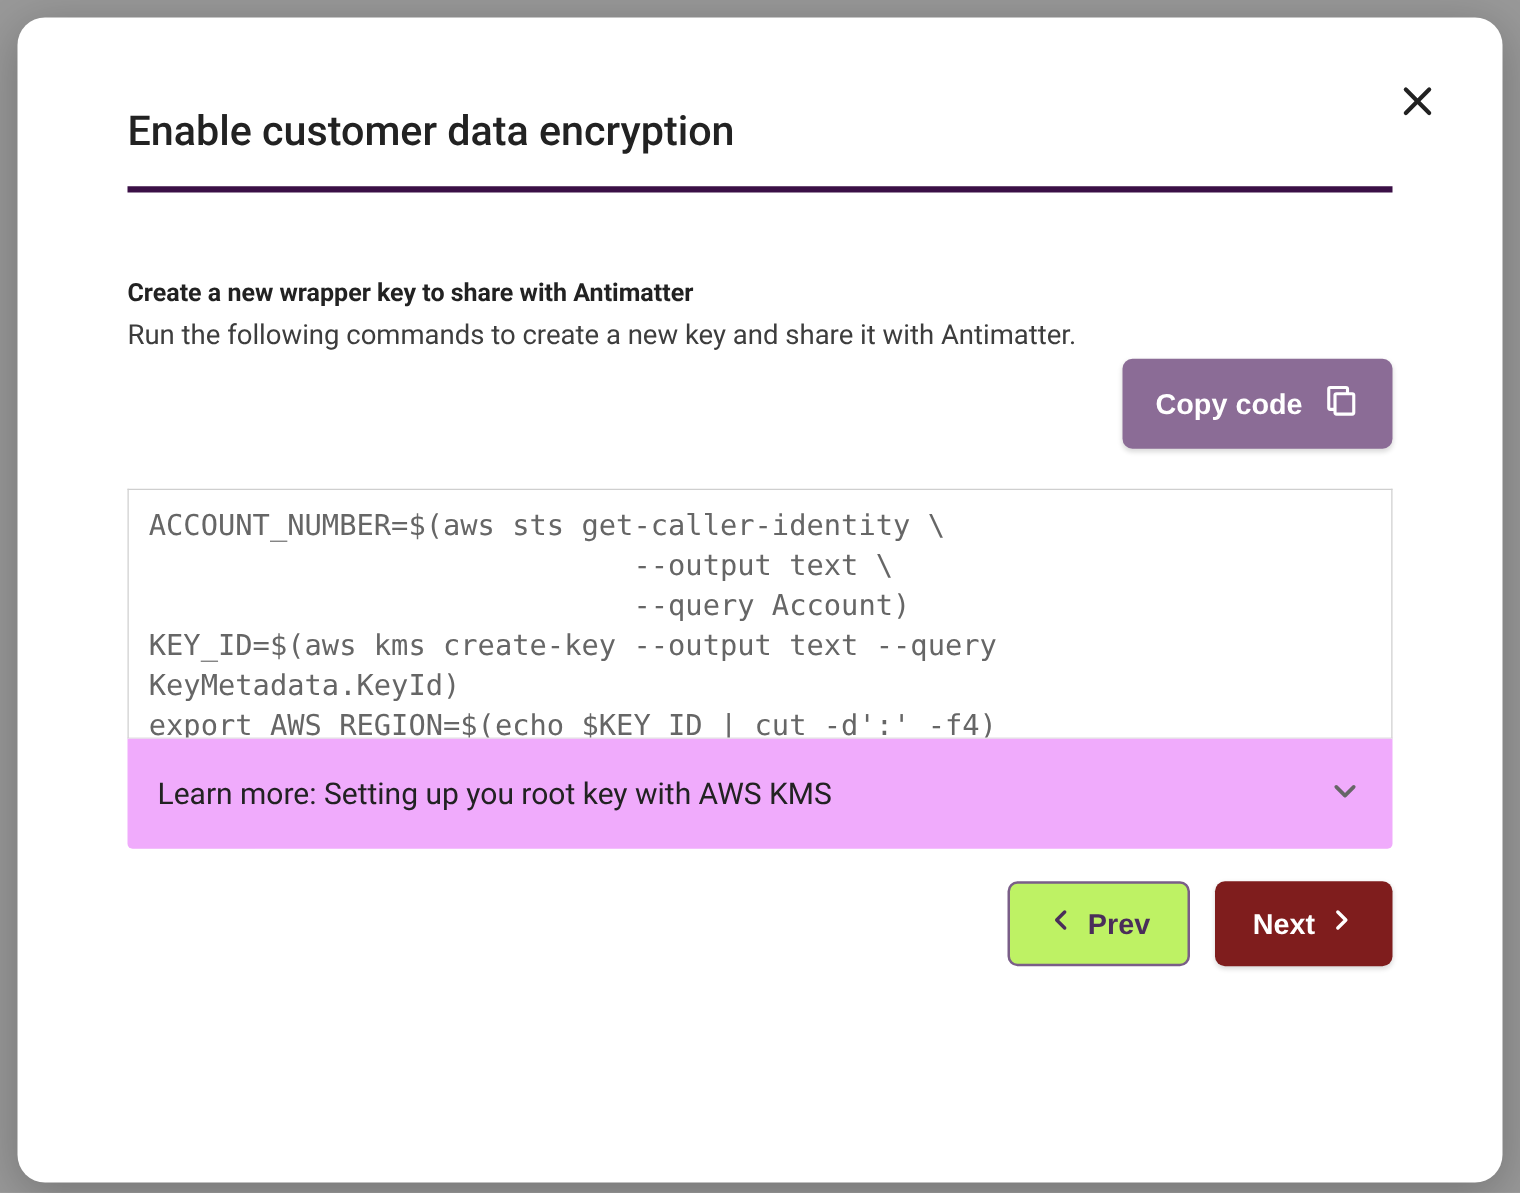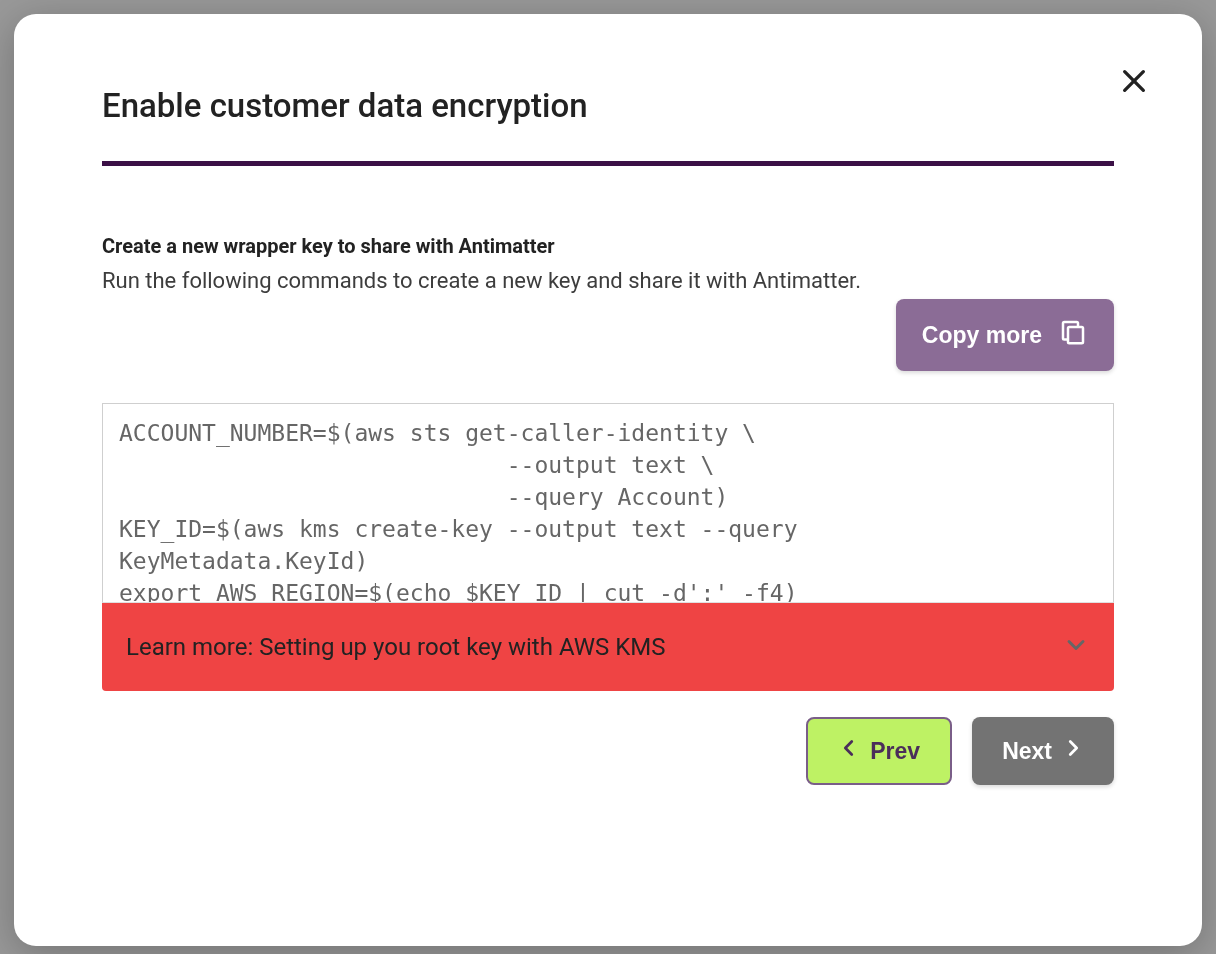--- a/index.html
+++ b/index.html
@@ -22,21 +22,21 @@
     background: transparent;
     border: none;
     cursor: pointer;
     display: flex; align-items: center; justify-content: center;
   }
   .close-btn svg { width: 32px; height: 32px; }
   .modal-title {
     font-size: 33px;
     font-weight: 500;
     color: #222;
-    padding-bottom: 36px;
+    padding-bottom: 24px;
     border-bottom: 5px solid #3b1046;
     margin-top: 24px;
   }
   .section-heading {
     font-size: 20px;
     font-weight: 700;
     color: #222;
     margin-top: 68px;
   }
   .section-sub {
@@ -71,21 +71,21 @@
     padding: 14px 16px 0 16px;
     font-family: ui-monospace, SFMono-Regular, Menlo, Consolas, monospace;
     font-size: 23px;
     line-height: 1.39;
     color: #666;
     white-space: pre;
     overflow: hidden;
     height: 200px;
   }
   .accordion {
-    background: #ef4444;
+    background: #f0abfc;
     border-radius: 0 0 4px 4px;
     padding: 28px 24px;
     display: flex;
     align-items: center;
     justify-content: space-between;
     margin-top: 0;
     cursor: pointer;
   }
   .accordion-label {
     font-size: 24px;
@@ -107,21 +107,21 @@
     align-items: center;
     gap: 10px;
     cursor: pointer;
   }
   .btn-outline {
     background: #bef264;
     color: #4a2e5a;
     border: 2px solid #7a5e88;
   }
   .btn-primary {
-    background: #737373;
+    background: #7f1d1d;
     color: #fff;
     border: none;
     box-shadow: 0 2px 4px rgba(0,0,0,0.15);
   }
   .btn svg { width: 22px; height: 22px; }
 </style>
 </head>
 <body>
 
 <div class="backdrop"></div>
@@ -137,21 +137,21 @@
     </span>
   </button>
 
   <h1 class="modal-title">Enable customer data encryption</h1>
 
   <h2 class="section-heading">Create a new wrapper key to share with Antimatter</h2>
   <p class="section-sub">Run the following commands to create a new key and share it with Antimatter.</p>
 
   <div class="copy-row">
     <button class="copy-btn">
-      <span>Copy more</span>
+      <span>Copy code</span>
       <span>
         <svg viewBox="0 0 24 24" fill="none" stroke="#fff" stroke-width="2">
           <rect x="8" y="8" width="12" height="13" rx="1"></rect>
           <path d="M16 8 V5 a1 1 0 0 0 -1 -1 H5 a1 1 0 0 0 -1 1 v12 a1 1 0 0 0 1 1 h3"></path>
         </svg>
       </span>
     </button>
   </div>
 
   <pre class="code-block">ACCOUNT_NUMBER=$(aws sts get-caller-identity \

